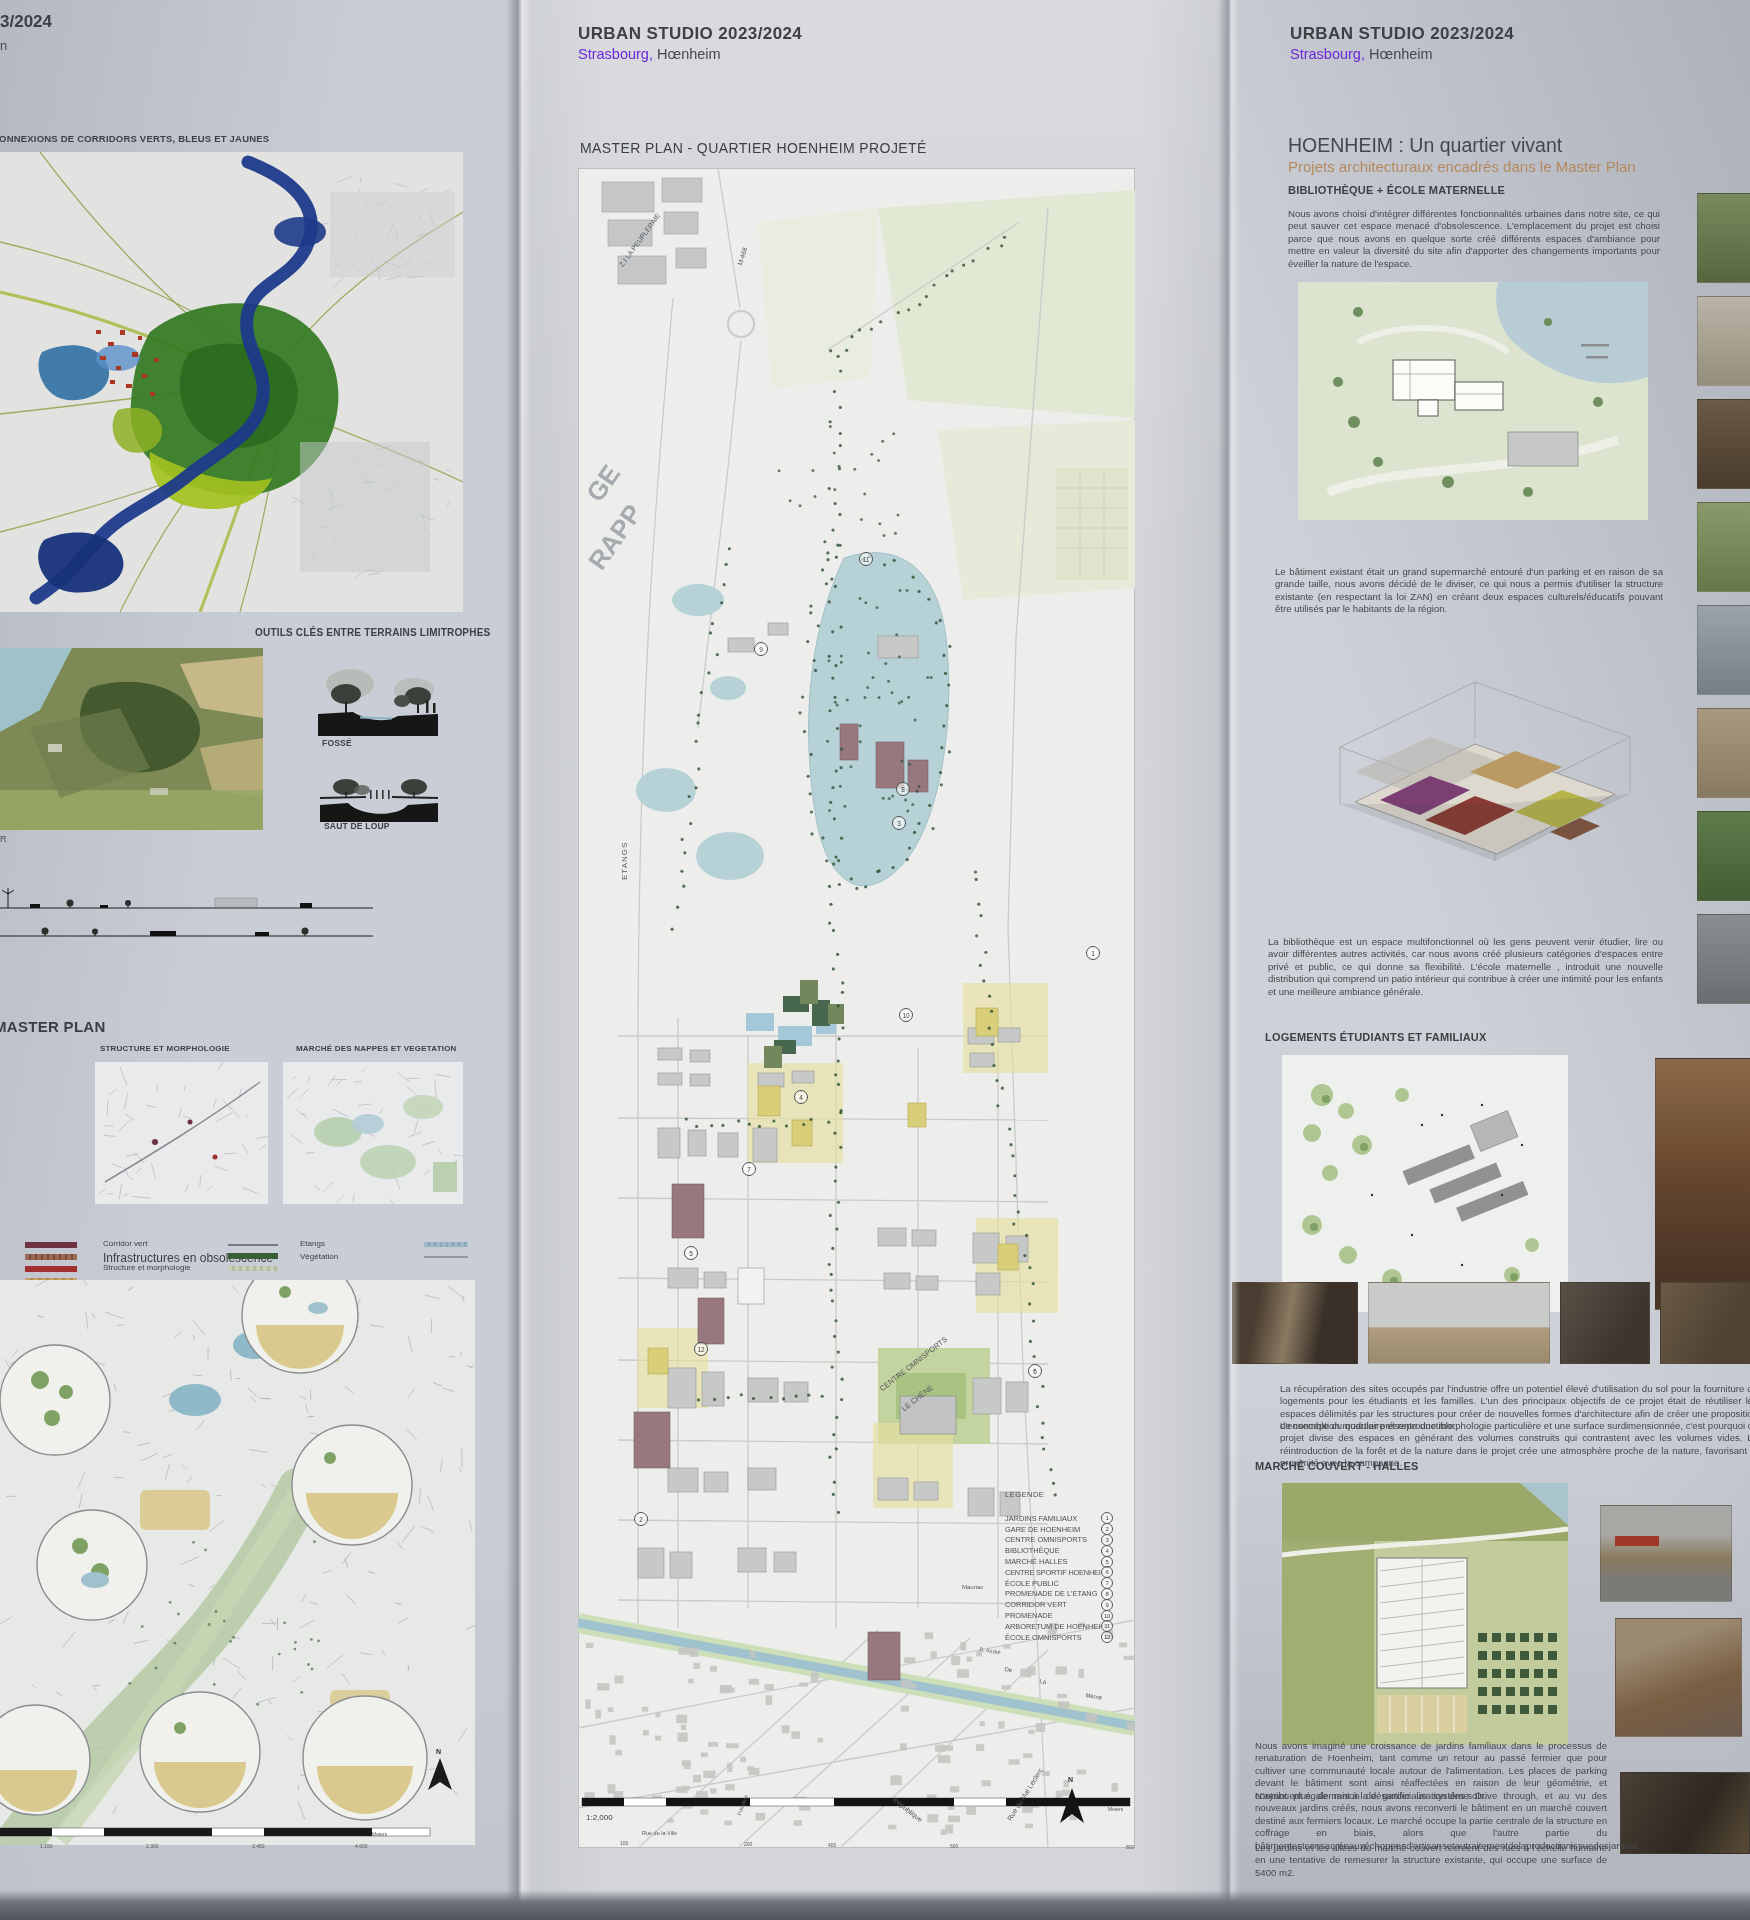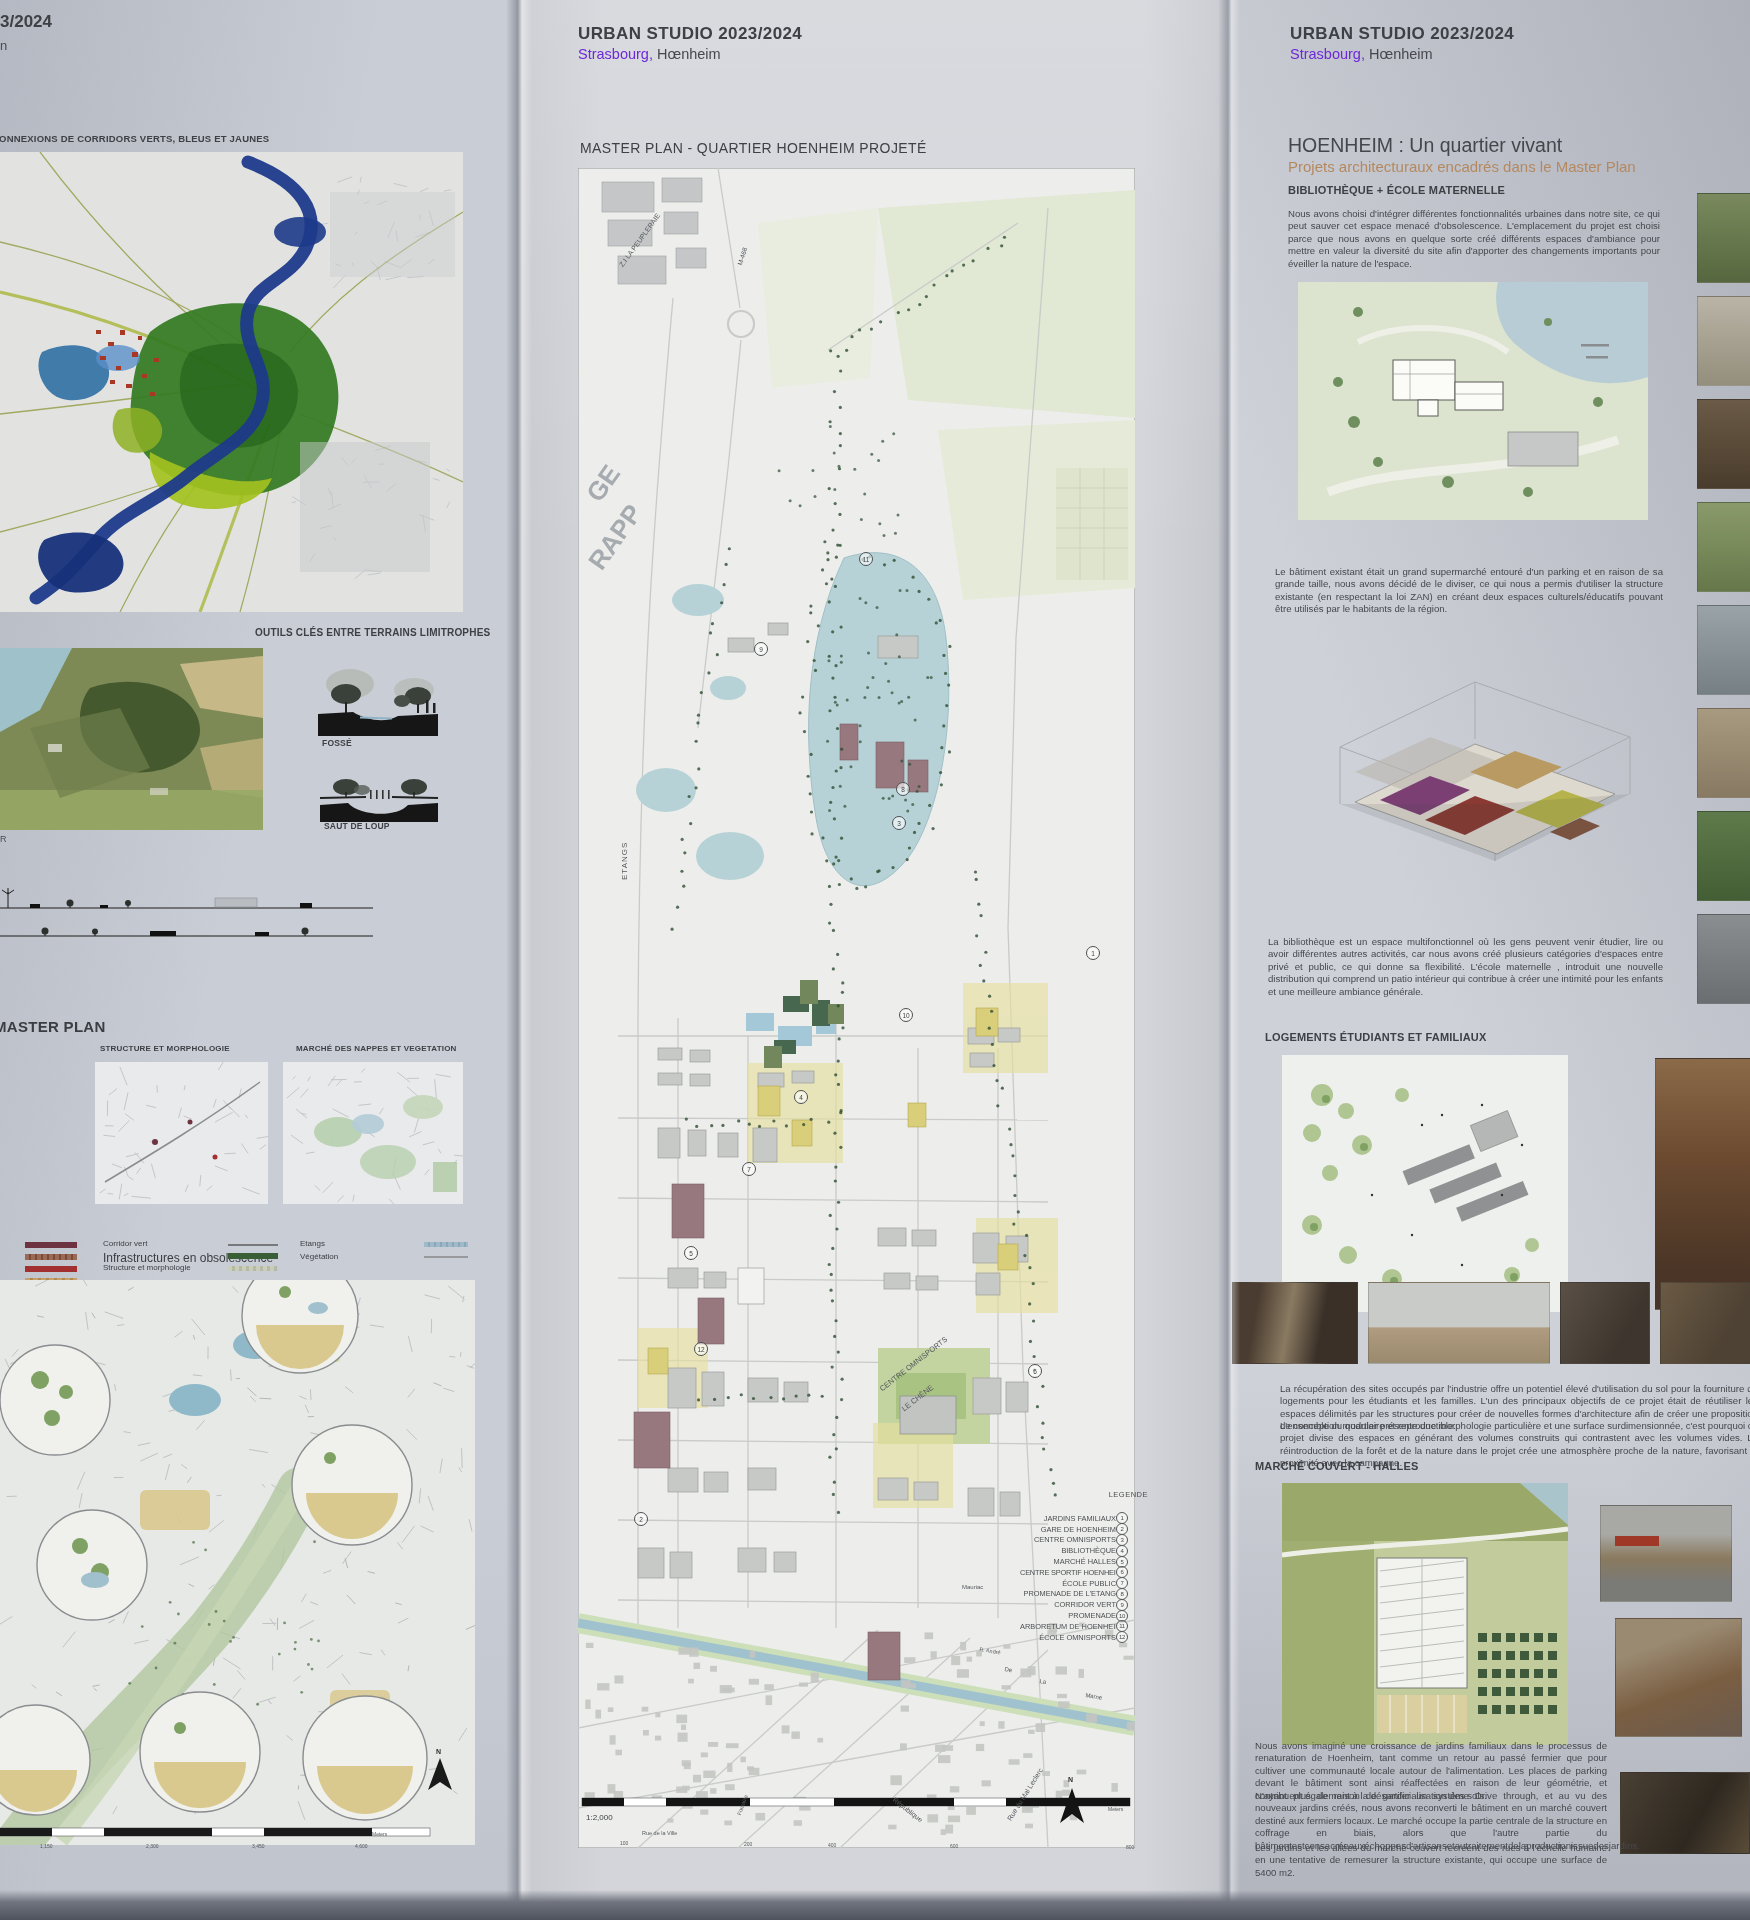--- a/index.html
+++ b/index.html
@@ -1229,21 +1229,21 @@
       <div class="mark" style="left:216px;top:922px;">4</div>
       <div class="mark" style="left:106px;top:1078px;">5</div>
       <div class="mark" style="left:450px;top:1196px;">6</div>
       <div class="mark" style="left:164px;top:994px;">7</div>
       <div class="mark" style="left:318px;top:614px;">8</div>
       <div class="mark" style="left:176px;top:474px;">9</div>
       <div class="mark" style="left:321px;top:840px;">10</div>
       <div class="mark" style="left:281px;top:384px;">11</div>
       <div class="mark" style="left:116px;top:1174px;">12</div>
 
-      <div class="abs" style="left:442px;top:1322px;width:128px;text-align:right;">
+      <div class="abs" style="left:427px;top:1322px;width:128px;">
         <div style="font-size:7.5px;letter-spacing:.5px;color:#4a4d50;">LEGENDE</div>
         <div style="height:14px;"></div>
         <div class="legend-row">
             <span class="nm">JARDINS FAMILIAUX</span>
             <span class="circ">1</span>
           </div>
         <div class="legend-row">
             <span class="nm">GARE DE HOENHEIM</span>
             <span class="circ">2</span>
           </div>

